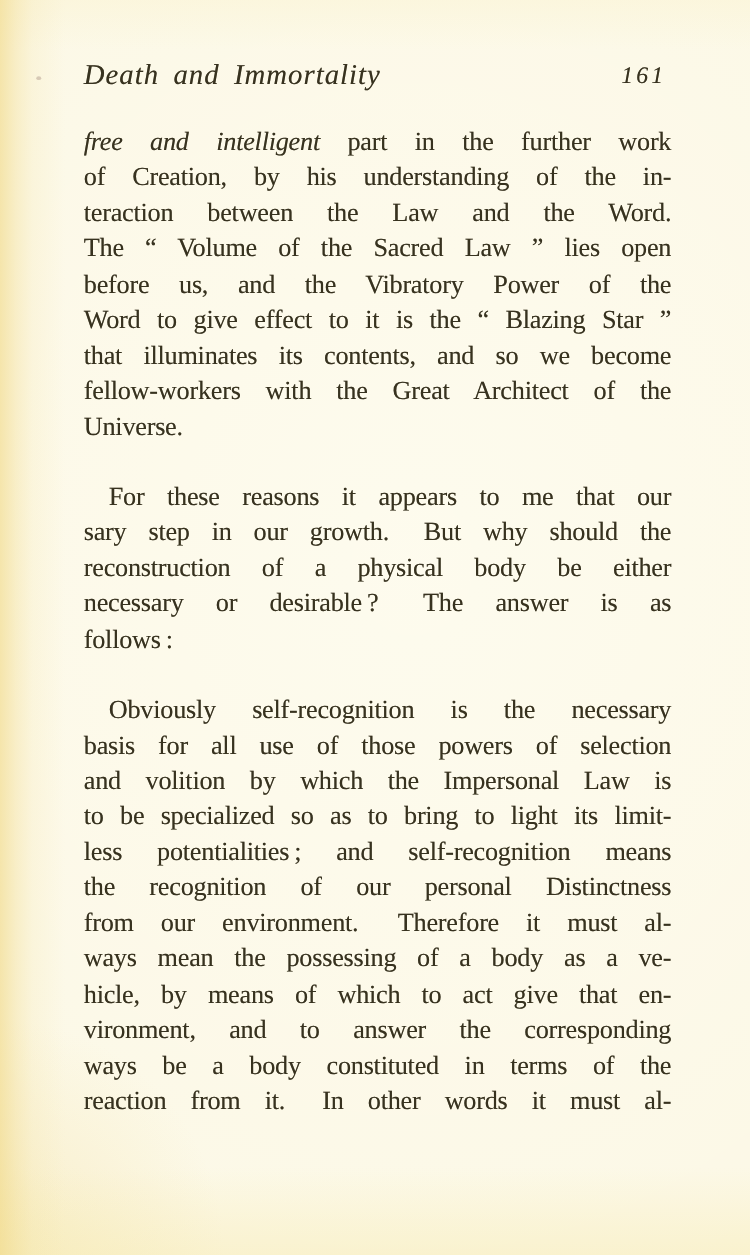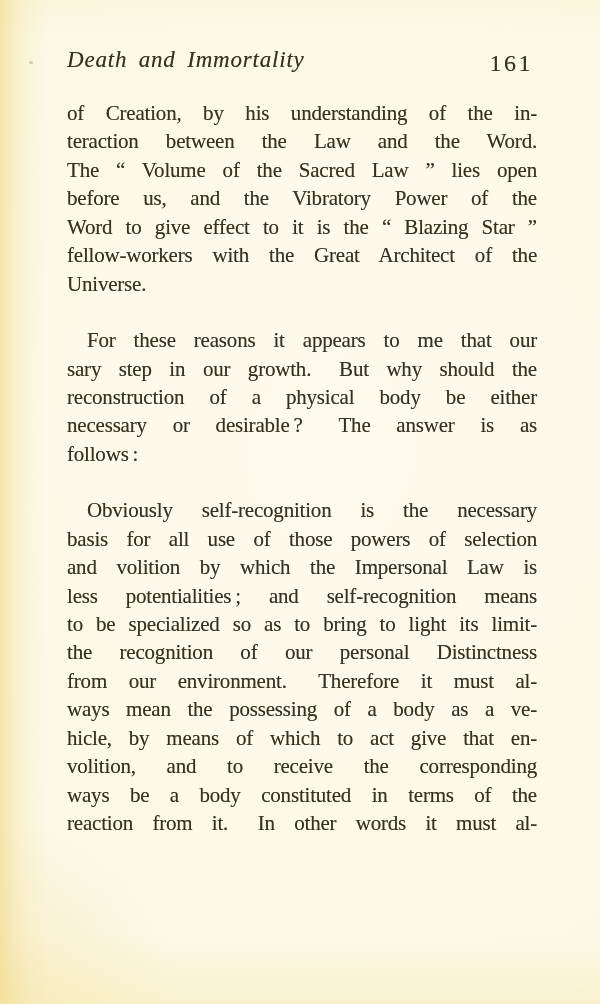--- a/index.html
+++ b/index.html
@@ -52,23 +52,24 @@
     font-style: italic;
     font-size: 23px;
     letter-spacing: 0.8px;
     word-spacing: 5px;
     text-shadow: 0 0 0.5px rgba(58,52,34,0.55);
   }
   .page-number {
     position: absolute;
     right: 4px;
     top: 3px;
-    font-size: 24px;
+    font-size: 19px;
     letter-spacing: 2.5px;
     text-shadow: 0 0 0.5px rgba(58,52,34,0.55);
+    font-style: italic;
   }
   .body-text {
     position: absolute;
     left: 67px;
     top: 99px;
     width: 470px;
     font-size: 21px;
     line-height: 28.45px;
     letter-spacing: -0.2px;
     text-shadow: 0 0 0.5px rgba(58,52,34,0.5);
@@ -98,38 +99,40 @@
 <div class="scan">
   <div class="edge-shading"></div>
   <div class="speck"></div>
 
   <div class="header">
     <span class="running-title">Death and Immortality</span>
     <span class="page-number">161</span>
   </div>
 
   <div class="body-text" id="body-text">
+      <div class="bline"><span class="it">free and intelligent</span><span> part in the further work</span></div>
       <div class="bline"><span>of Creation, by his understanding of the in-</span></div>
       <div class="bline"><span>teraction between the Law and the Word.</span></div>
       <div class="bline"><span>The “ Volume of the Sacred Law ” lies open</span></div>
       <div class="bline"><span>before us, and the Vibratory Power of the</span></div>
       <div class="bline"><span>Word to give effect to it is the “ Blazing Star ”</span></div>
+      <div class="bline"><span>that illuminates its contents, and so we become</span></div>
       <div class="bline"><span>fellow-workers with the Great Architect of the</span></div>
       <div class="bline rag"><span>Universe.</span></div>
       <div class="bline indent"><span>For these reasons it appears to me that our</span></div>
       <div class="bline"><span>sary step in our growth.  But why should the</span></div>
       <div class="bline"><span>reconstruction of a physical body be either</span></div>
       <div class="bline"><span>necessary or desirable ?  The answer is as</span></div>
       <div class="bline rag"><span>follows :</span></div>
       <div class="bline indent"><span>Obviously self-recognition is the necessary</span></div>
       <div class="bline"><span>basis for all use of those powers of selection</span></div>
       <div class="bline"><span>and volition by which the Impersonal Law is</span></div>
+      <div class="bline"><span>to be specialized so as to bring to light its limit-</span></div>
       <div class="bline"><span>less potentialities ; and self-recognition means</span></div>
-      <div class="bline"><span>to be specialized so as to bring to light its limit-</span></div>
       <div class="bline"><span>the recognition of our personal Distinctness</span></div>
       <div class="bline"><span>from our environment.  Therefore it must al-</span></div>
       <div class="bline"><span>ways mean the possessing of a body as a ve-</span></div>
       <div class="bline"><span>hicle, by means of which to act give that en-</span></div>
-      <div class="bline"><span>volition, and to receive the corresponding</span></div>
+      <div class="bline"><span>vironment, and to answer the corresponding</span></div>
       <div class="bline"><span>ways be a body constituted in terms of the</span></div>
       <div class="bline"><span>reaction from it.  In other words it must al-</span></div>
     </div>
 </div>
 
 </body></html>

